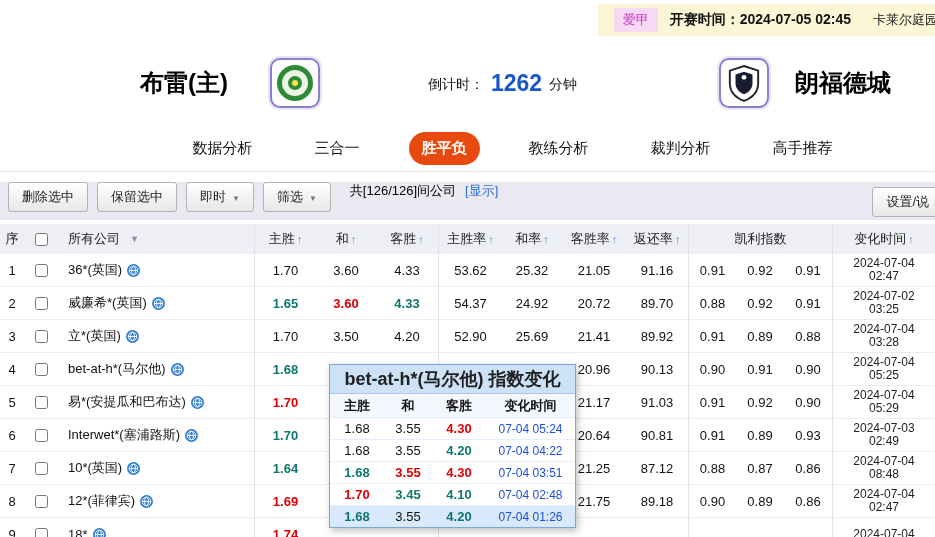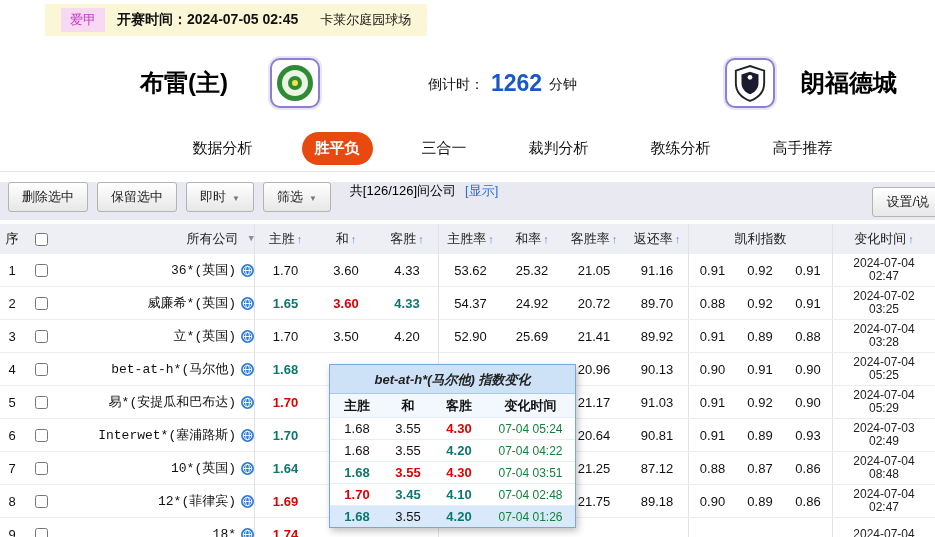--- a/index.html
+++ b/index.html
@@ -3,29 +3,29 @@
 <meta charset="utf-8">
 <style>
   * { box-sizing: border-box; }
   html,body { margin:0; padding:0; }
   body {
     width:935px; height:537px; overflow:hidden; position:relative;
     background:#fff; font-family:"Liberation Sans","DejaVu Sans",sans-serif;
     color:#111; font-size:13px;
   }
   
-  .topbar { height:40px; display:flex; justify-content:flex-start; align-items:center; background:#fff; }
+  .topbar { height:40px; display:flex; justify-content:flex-end; align-items:center; background:#fff; }
   .topbar-inner { transform:translateX(45px); background:#fbf7d6; display:flex; align-items:center; padding:4px 16px; gap:12px; }
   .league-badge { background:#f7d9f3; color:#c53ac5; padding:3px 9px; font-size:13px; cursor:pointer; }
   .kickoff { font-weight:bold; font-size:14px; color:#111; }
   .venue { font-size:13px; color:#222; margin-left:10px; }
   
   .match-header { height:86px; position:relative; }
   .home-group { position:absolute; left:140px; top:50%; transform:translateY(-50%); display:flex; align-items:center; gap:42px; }
-  .away-group { position:absolute; right:38px; top:50%; transform:translateY(-50%); display:flex; align-items:center; gap:26px; }
+  .away-group { position:absolute; right:44px; top:50%; transform:translateY(-50%); display:flex; align-items:center; gap:26px; }
   .team-name { font-size:24px; font-weight:bold; color:#000; }
   .logo-box { width:50px; height:50px; border:2px solid #8c7fd2; border-radius:10px; background:#fff;
               display:flex; align-items:center; justify-content:center; box-shadow:0 0 0 2px #e9e5f7; }
   .countdown { position:absolute; left:0; right:0; top:50%; transform:translate(35px,-50%); text-align:center; font-size:14px; color:#111; }
   .cd-value { color:#1a57c9; font-size:23px; font-weight:bold; margin:8px 7px; vertical-align:-2px; }
   
   .nav { height:46px; display:flex; align-items:center; justify-content:center; gap:36px;
          border-bottom:1px solid #e4e4e4; font-size:15px; transform:none; padding-left:90px; }
   .nav-item { cursor:pointer; color:#111; padding:7px 13px; white-space:nowrap; }
   .nav-item.active { background:#e8490f; color:#fff; border-radius:17px; font-weight:bold; }
@@ -38,46 +38,46 @@
   .count-text { margin-left:10px; color:#000; }
   .show-link { color:#2a6fd2; cursor:pointer; text-decoration:none; }
   .settings-btn { position:absolute; right:-8px; top:5px; }
   
   .thead { margin-top:4px; background:#eeeef5; display:flex; align-items:center; height:30px;
            font-size:13px; color:#222; }
   .trow  { display:flex; align-items:center; height:33px; border-bottom:1px solid #ececec; background:#fff; }
   .cell { text-align:center; height:100%; display:flex; align-items:center; justify-content:center; }
   .c-no   { width:24px; }
   .c-cb   { width:34px; }
-  .c-comp { width:196px; justify-content:flex-end; padding-left:10px; gap:5px;font-family:Liberation Mono, monospace; }
+  .c-comp { width:196px; justify-content:flex-start; padding-left:10px; gap:5px; }
   .c-h  { width:62px; } .c-d { width:60px; } .c-a { width:62px; }
   .c-hr { width:64px; } .c-dr { width:60px; } .c-ar { width:64px; }
   .c-rr { width:62px; }
   .c-k  { width:48px; }
   .c-kelly { width:144px; }
   .c-t  { flex:1; }
   .bl { border-left:1px solid #e1e1ea; }
   .arrow { color:#5b8ede; font-size:11px; margin-left:2px; font-weight:bold; }
   .comp-caret { color:#8a8aa5; font-size:9px; margin-left:5px; }
   .time2 { flex-direction:column; font-size:12px; line-height:13px; color:#222; }
   .g { color:#0f766e; font-weight:bold; }
   .r { color:#dd0000; font-weight:bold; }
   input[type=checkbox] { width:13px; height:13px; margin:0; cursor:pointer; }
   .globe { flex:0 0 auto; }
   
   .popup { position:absolute; left:329px; top:364px; width:247px; background:#fff;
            border:1px solid #7ba6d9; box-shadow:2px 3px 7px rgba(0,0,0,.25); z-index:5; }
   .popup-title { background:#cde1f7; height:29px; line-height:29px; text-align:center; font-weight:bold;
-                 color:#222; font-size:13px; border-bottom:1px solid #aac8ea;font-style:italic; }
+                 color:#222; font-size:18px; border-bottom:1px solid #aac8ea; }
   .popup-head { display:flex; align-items:center; height:23px; background:#f3f8fe; font-weight:bold; }
   .popup-row  { display:flex; align-items:center; height:22px; border-top:1px solid #e3eefa; }
   .popup-row.last { background:#d8e9fb; }
   .pcell { text-align:center; }
   .p-c1 { width:54px; } .p-c2 { width:48px; } .p-c3 { width:54px; } .p-c4 { flex:1; }
-  .ptime { color:#15803d; font-size:12px; }
+  .ptime { color:#1d4ed8; font-size:12px; }
 </style>
 </head>
 <body>
 
 <div class="topbar">
   <div class="topbar-inner">
     <span class="league-badge">爱甲</span>
     <span class="kickoff">开赛时间：2024-07-05 02:45</span>
     <span class="venue">卡莱尔庭园球场</span>
   </div>
@@ -105,24 +105,24 @@
         <path d="M18 8 L27 11 V20 C27 26 23 30 18 32 C13 30 9 26 9 20 V11 Z" fill="#1b1b2f"></path>
         <circle cx="18" cy="14" r="2.5" fill="#fff"></circle>
       </svg>
     </span>
     <span class="team-name">朗福德城</span>
   </div>
 </div>
 
 <div class="nav" id="nav">
     <div class="nav-item">数据分析</div>
+    <div class="nav-item">三合一</div>
     <div class="nav-item active">胜平负</div>
-    <div class="nav-item">三合一</div>
+    <div class="nav-item">教练分析</div>
     <div class="nav-item">裁判分析</div>
-    <div class="nav-item">教练分析</div>
     <div class="nav-item">高手推荐</div>
   </div>
 
 <div class="toolbar">
   <button class="tb-btn">删除选中</button>
   <button class="tb-btn">保留选中</button>
   <button class="tb-btn"><span>即时</span><span class="dd-caret">▼</span></button>
   <button class="tb-btn"><span>筛选</span><span class="dd-caret">▼</span></button>
   <span class="count-text">共[126/126]间公司</span>
   <a class="show-link">[显示]</a>

